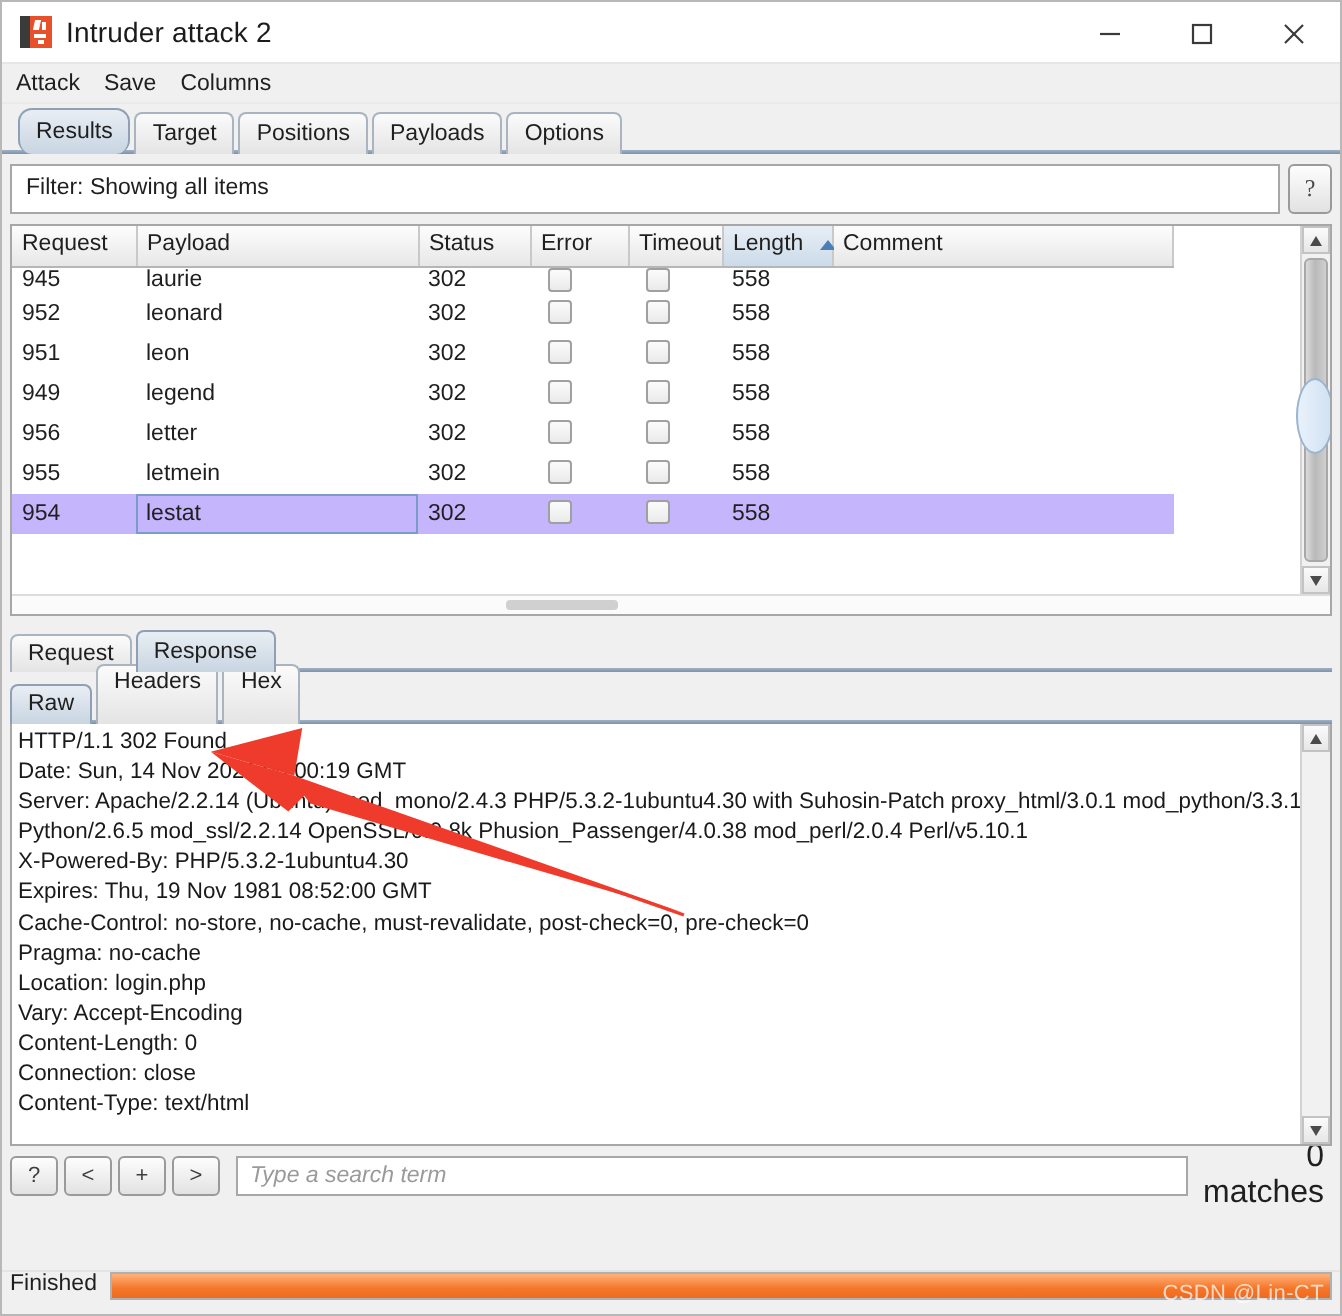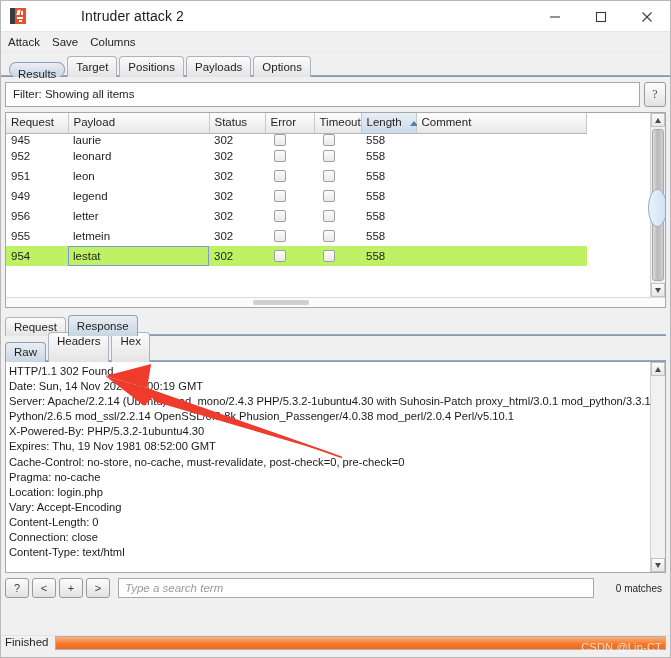--- a/index.html
+++ b/index.html
@@ -58,21 +58,20 @@
     width: 6px; height: 2px; background: #fff;
   }
   .app-icon .m4 {
     position: absolute; left: 9px; top: 12px;
     width: 3px; height: 2px; background: #fff;
   }
   .title-text {
     font-size: 14px;
     color: #1b1b1b;
     letter-spacing: 0.1px;
-    margin-left: 48px;
   }
   .win-buttons {
     position: absolute;
     right: 0; top: 0;
     height: 31px;
     display: flex;
   }
   .win-btn {
     width: 46px; height: 31px;
     display: flex; align-items: center; justify-content: center;
@@ -122,21 +121,21 @@
     background: linear-gradient(#fbfbfb, #e4e4e4);
     border: 1px solid #a9b4c0;
     border-bottom: none;
     border-radius: 4px 4px 0 0;
     margin-right: 2px;
     position: relative;
     z-index: 1;
   }
   .tab.active {
     background: linear-gradient(#e9eef4, #c8d5e2);
-    height: 15px;
+    height: 23px;
     line-height: 22px;
     z-index: 3;
     border-color: #8fa0b4;
     border-radius: 7px;
   }
 
   
   .filterbar-wrap {
     margin: 5px 4px 0 4px;
     display: flex;
@@ -221,21 +220,21 @@
   table.results td {
     font-size: 11.5px;
     color: #1f1f1f;
     padding: 0 0 0 5px;
     height: 20px;
     border: none;
     white-space: nowrap;
     overflow: hidden;
   }
   tr.row-clip-top td { height: 10px; padding-top: 0; }
-  tr.selected { background: #bef264; }
+  tr.selected { background: #c4b5fd; }
   tr.selected td.cell-payload {
     position: relative;
   }
   tr.selected td.cell-payload .focusbox {
     position: absolute;
     left: 0; top: 0; right: 0; bottom: 0;
     border: 1px solid #7a9cc6;
   }
   .cb {
     display: inline-block;
@@ -469,21 +468,21 @@
     color: #9a9a9a;
     line-height: 18px;
     padding-left: 6px;
     overflow: hidden;
     white-space: nowrap;
   }
   .match-count {
     width: 72px;
     text-align: right;
     padding-right: 4px;
-    font-size: 10px;
+    font-size: 16px;
     color: #1f1f1f;
   }
 
   
   .statusbar {
     position: absolute;
     left: 0; right: 0; bottom: 0;
     height: 22px;
     background: #f0f0f0;
     display: flex;

